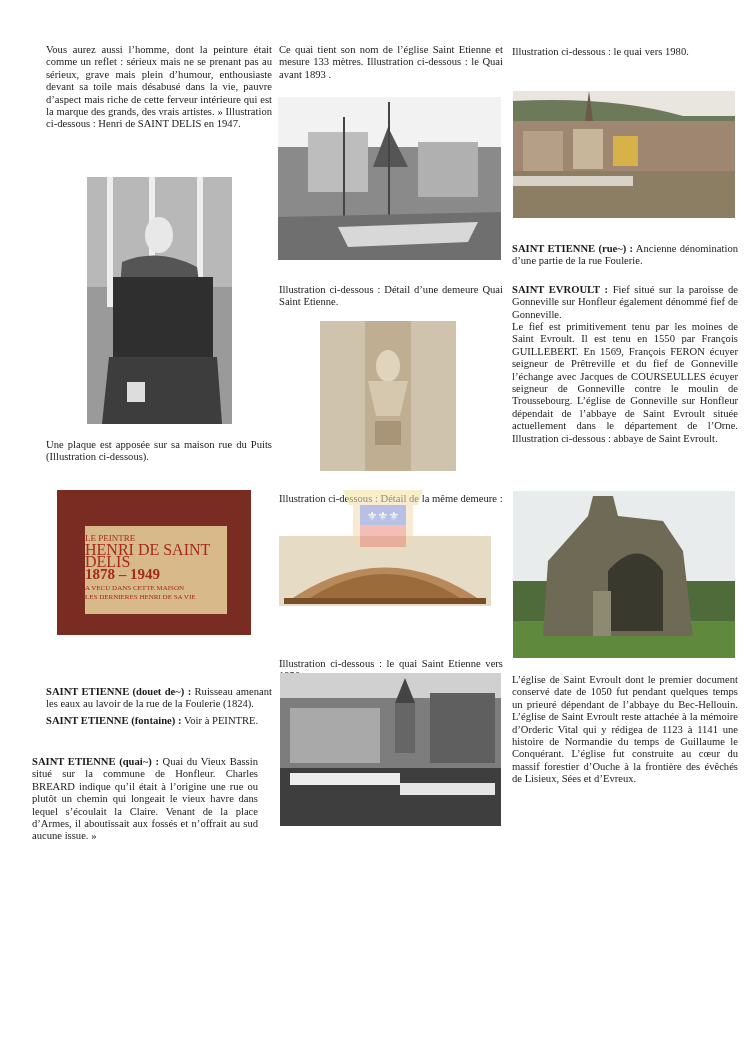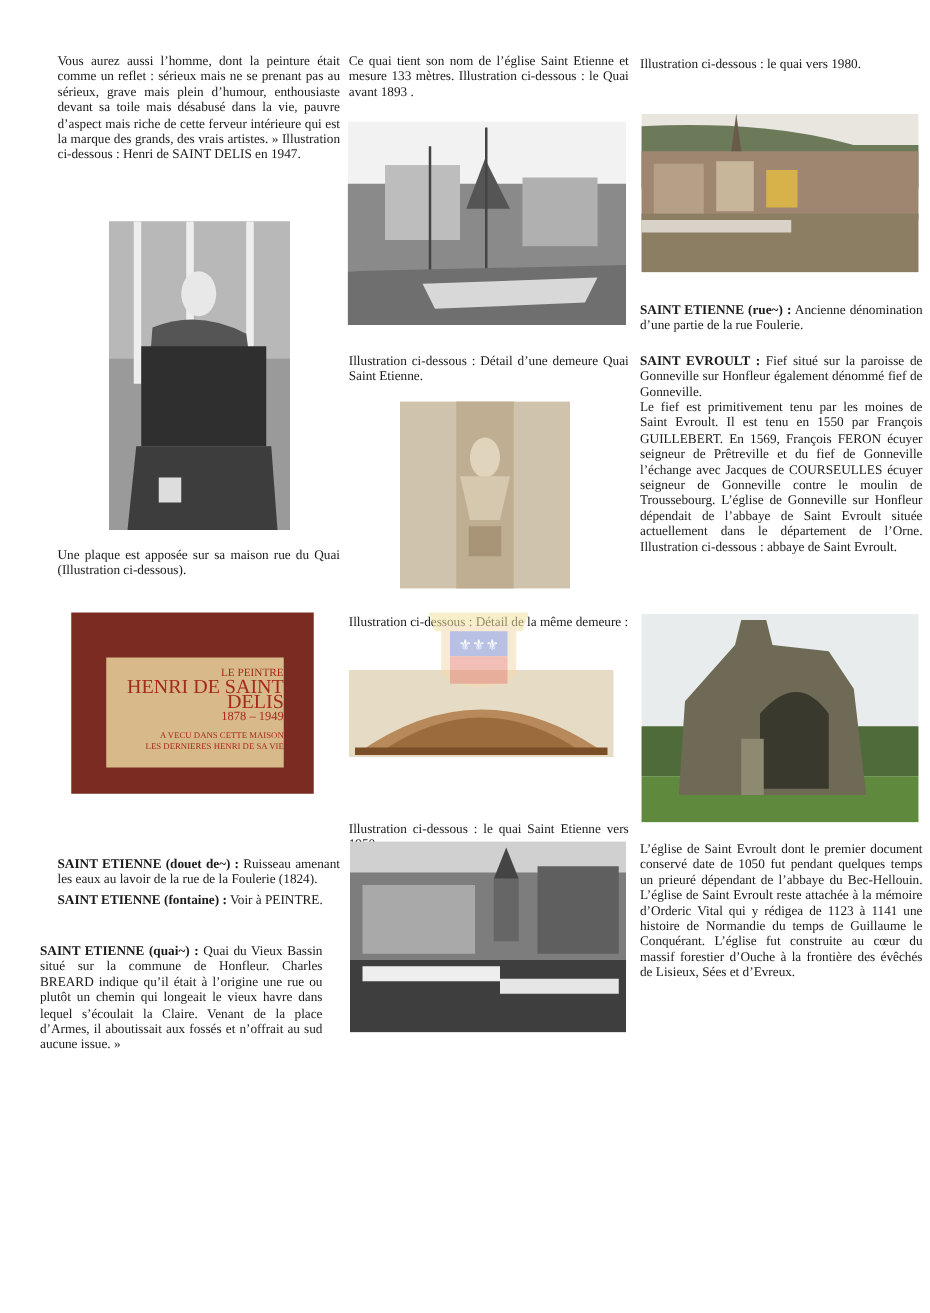--- a/index.html
+++ b/index.html
@@ -26,27 +26,27 @@
       <rect x="62" y="0" width="6" height="90" fill="#eee"></rect>
       <rect x="110" y="0" width="6" height="140" fill="#eee"></rect>
       <ellipse cx="72" cy="58" rx="14" ry="18" fill="#e8e8e8"></ellipse>
       <path d="M35 85 Q72 70 110 90 L118 150 L30 150 Z" fill="#555"></path>
       <rect x="26" y="100" width="100" height="80" fill="#2f2f2f"></rect>
       <path d="M22 180 L130 180 L135 247 L15 247 Z" fill="#3d3d3d"></path>
       <rect x="40" y="205" width="18" height="20" fill="#ddd"></rect>
     </svg>
   </div>
 
-  <p class="p" style="left:46px; top:439px; width:226px;">Une plaque est apposée sur sa maison rue du Quai (Illustration ci-dessous).</p>
+  <p class="p" style="left:46px; top:439px; width:226px;">Une plaque est apposée sur sa maison rue du Puits (Illustration ci-dessous).</p>
 
   <div class="img" style="left:57px; top:490px; width:194px; height:145px; background:#7a2c22;">
-    <div style="position:absolute; left:28px; top:36px; width:142px; height:88px; background:#d8b98a; color:#a52a1e; text-align:right; font-family:'Liberation Serif',serif; font-size:9px; line-height:12px; padding-top:6px; box-sizing:border-box;">
+    <div style="position:absolute; left:28px; top:36px; width:142px; height:88px; background:#d8b98a; color:#a52a1e; text-align:left; font-family:'Liberation Serif',serif; font-size:9px; line-height:12px; padding-top:6px; box-sizing:border-box;">
       <div>LE PEINTRE</div>
       <div style="font-size:16px;">HENRI DE SAINT DELIS</div>
-      <div style="font-size:10px;">1878 – 1949</div>
+      <div style="font-size:15px;font-weight:bold;">1878 – 1949</div>
       <div style="font-size:7px; line-height:9px; margin-top:4px;">A VECU DANS CETTE MAISON</div>
       <div style="font-size:7px; line-height:9px;">LES DERNIERES HENRI DE SA VIE</div>
     </div>
   </div>
 
   <p class="p" style="left:46px; top:686px; width:226px;"><b>SAINT ETIENNE (douet de~) :</b><span> Ruisseau amenant les eaux au lavoir de la rue de la Foulerie (1824).</span></p>
 
   <p class="p" style="left:46px; top:715px; width:226px;"><b>SAINT ETIENNE (fontaine) :</b><span> Voir à PEINTRE.</span></p>
 
   <p class="p" style="left:32px; top:756px; width:226px;"><b>SAINT ETIENNE (quai~) :</b><span> Quai du Vieux Bassin situé sur la commune de Honfleur. Charles BREARD indique qu’il était à l’origine une rue ou plutôt un chemin qui longeait le vieux havre dans lequel s’écoulait la Claire. Venant de la place d’Armes, il aboutissait aux fossés et n’offrait au sud aucune issue. »</span></p>

